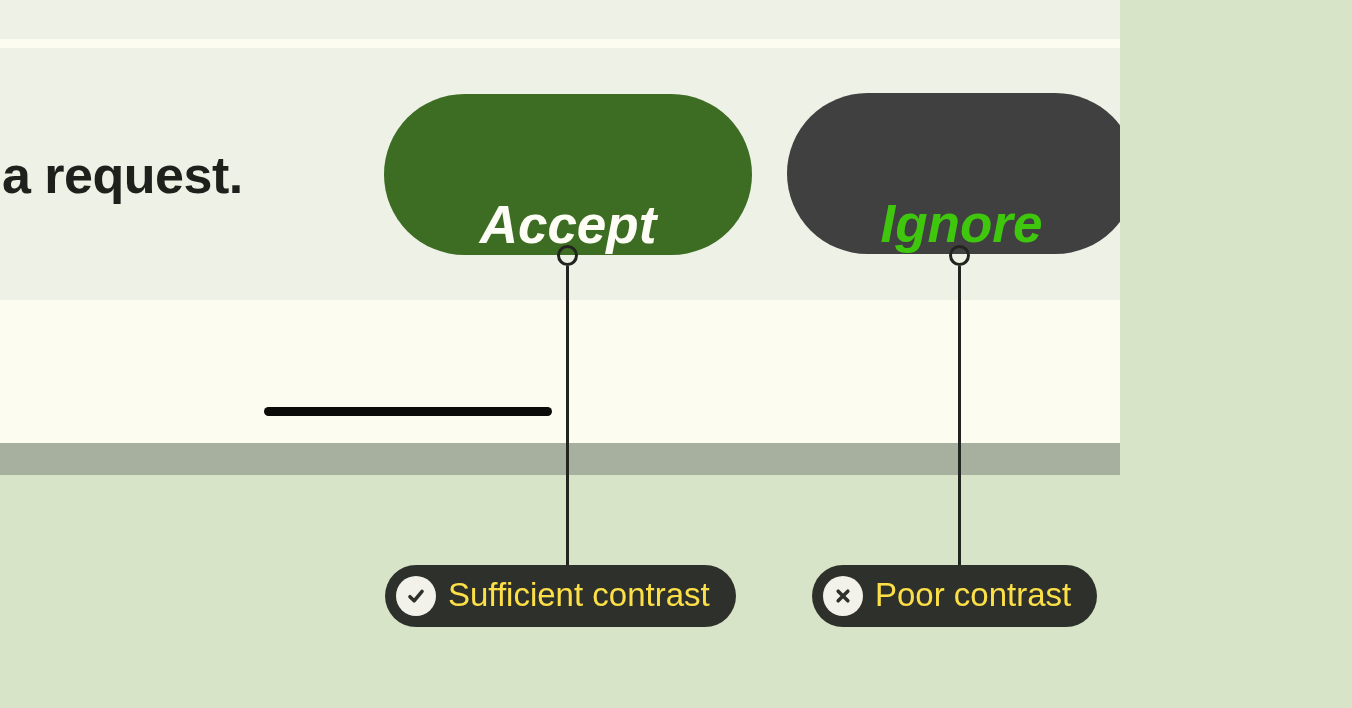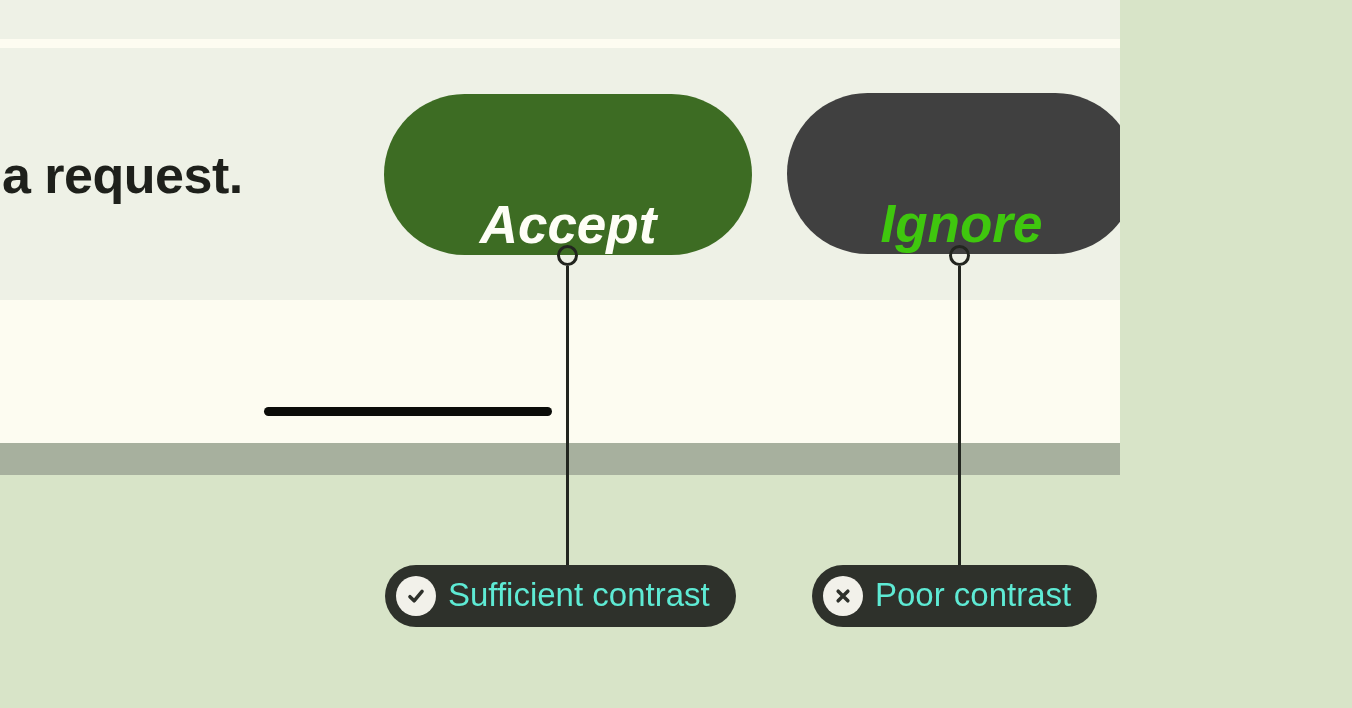--- a/index.html
+++ b/index.html
@@ -68,21 +68,21 @@
     background:transparent;z-index:5;
   }
   .dot-accept{left:557px;}
   .dot-ignore{left:949px;}
   
   .chip{
     position:absolute;top:565px;height:62px;
     display:flex;align-items:center;gap:12px;
     padding:0 26px 0 11px;
     background:#2e312b;border-radius:999px;
-    color:#5eead4;font-size:33px;font-weight:500;
+    color:#fde047;font-size:33px;font-weight:500;
     z-index:6;white-space:nowrap;
   }
   .chip-sufficient{left:385px;}
   .chip-poor{left:812px;}
   .chip-icon{
     width:40px;height:40px;border-radius:50%;
     background:#f2f1ea;
     display:flex;align-items:center;justify-content:center;
     flex:0 0 auto;
   }

